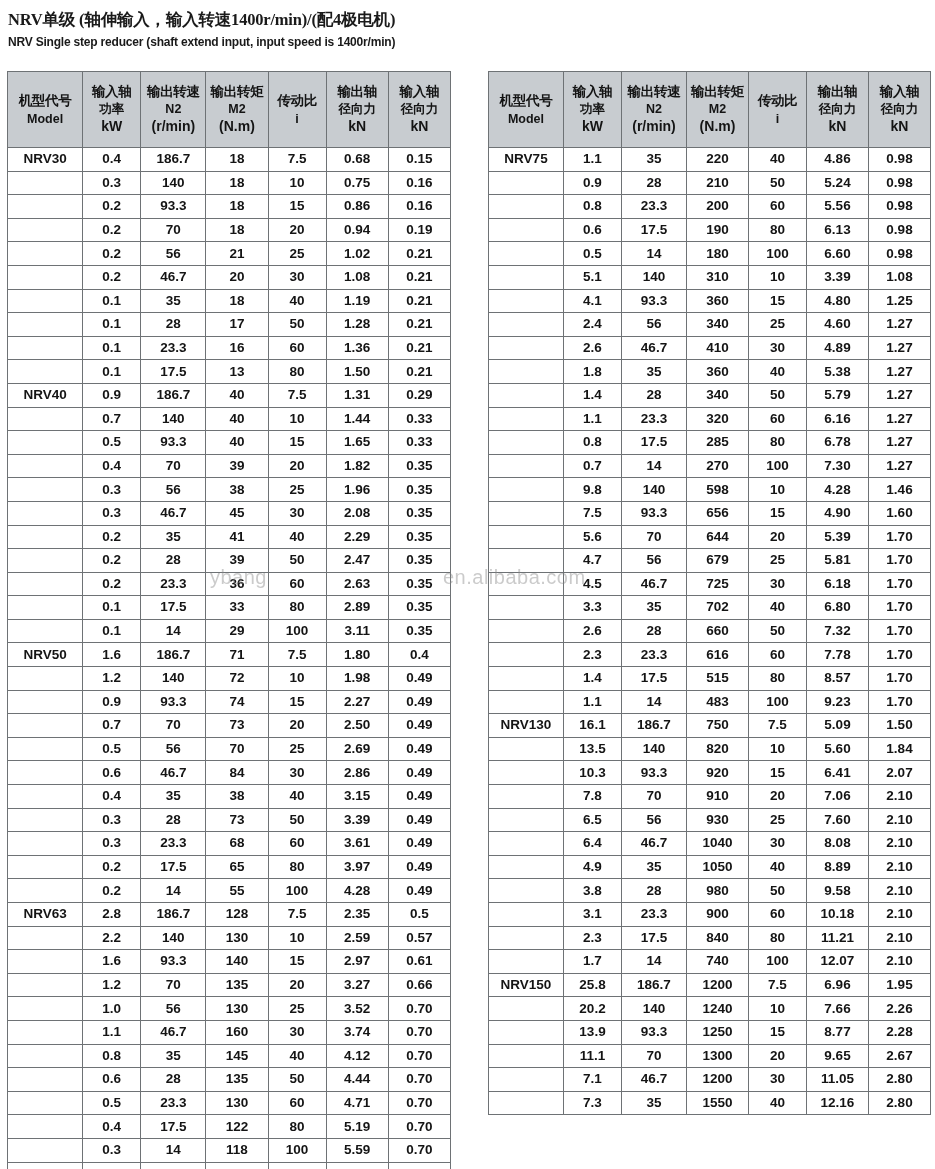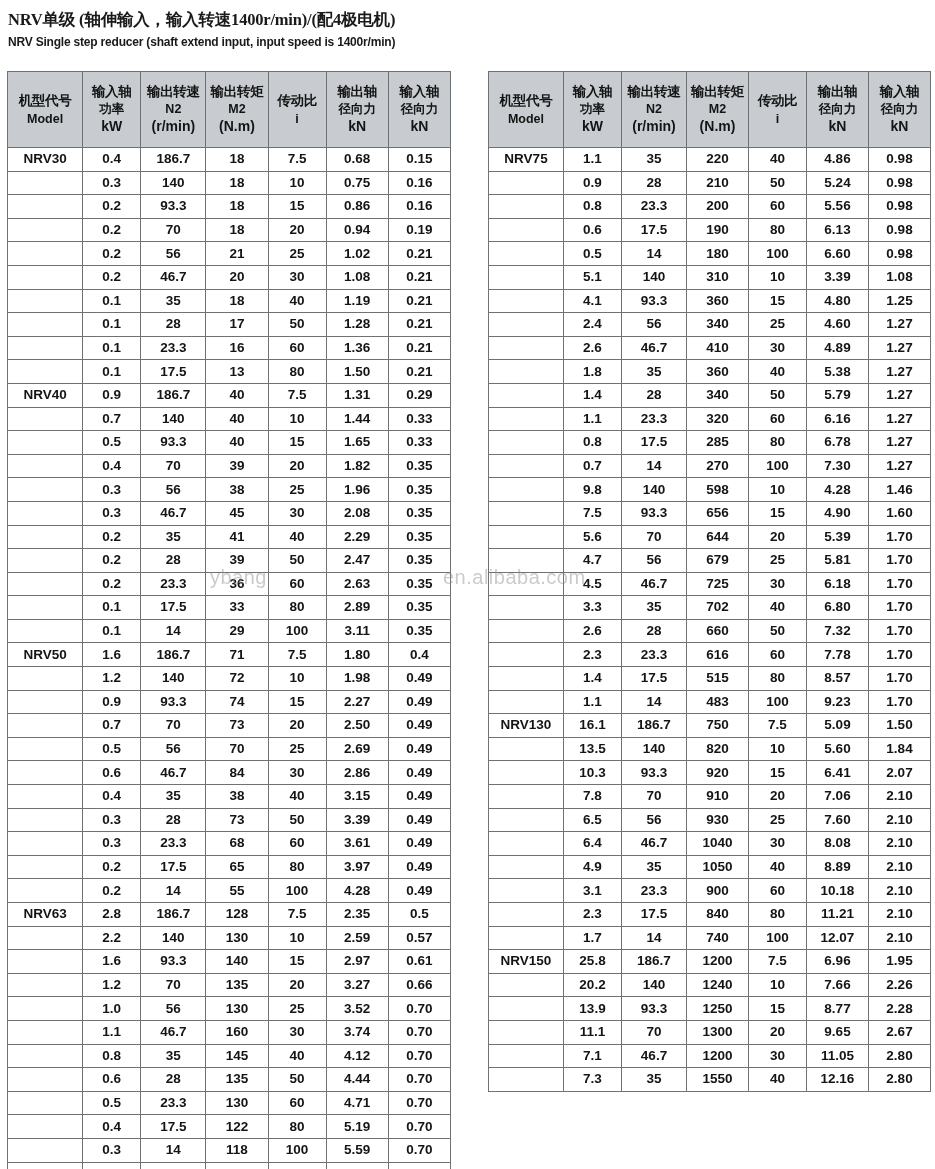--- a/index.html
+++ b/index.html
@@ -941,20 +941,29 @@
             <td class="model blank"></td>
             <td>4.9</td>
             <td>35</td>
             <td>1050</td>
             <td>40</td>
             <td>8.89</td>
             <td>2.10</td>
           </tr>
           <tr>
             <td class="model blank"></td>
+            <td>3.8</td>
+            <td>28</td>
+            <td>980</td>
+            <td>50</td>
+            <td>9.58</td>
+            <td>2.10</td>
+          </tr>
+          <tr>
+            <td class="model blank"></td>
             <td>3.1</td>
             <td>23.3</td>
             <td>900</td>
             <td>60</td>
             <td>10.18</td>
             <td>2.10</td>
           </tr>
           <tr>
             <td class="model blank"></td>
             <td>2.3</td>

